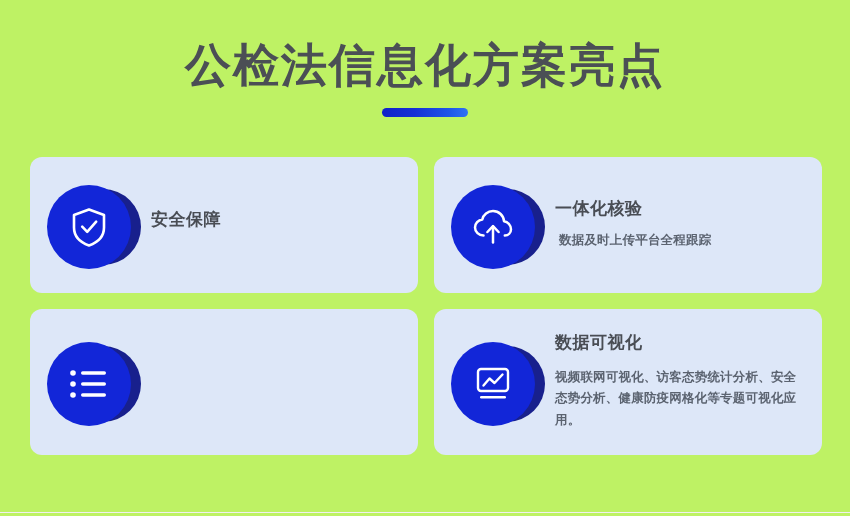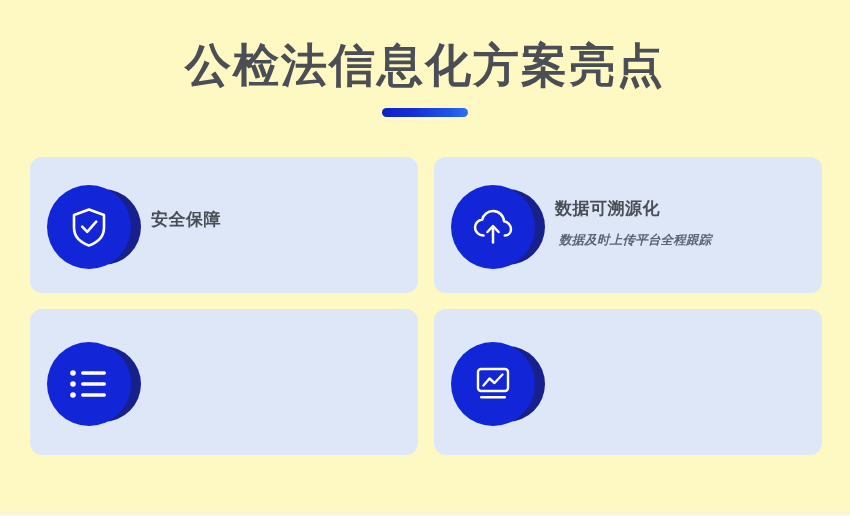--- a/index.html
+++ b/index.html
@@ -12,21 +12,21 @@
     background: #ffffff;
     font-family: "Liberation Sans", "DejaVu Sans", sans-serif;
     overflow: hidden;
     position: relative;
   }
   #page {
     width: 850px;
     height: 516px;
     position: relative;
     box-sizing: border-box;
-    background: #fef9c3;
+    background: #bef264;
   }
 
   
   .header {
     padding-top: 38px;
     text-align: center;
   }
   .page-title {
     font-size: 46px;
     font-weight: bold;
@@ -115,21 +115,21 @@
   }
   .card-desc {
     font-size: 12.5px;
     color: #5b6370;
     line-height: 1.72;
     margin: 0;
     letter-spacing: 0.2px;
     font-weight: bold;
   }
   .card.row2 .card-title { margin-bottom: 13px; }
-  .card.c2 .card-desc { padding-left: 4px; font-style: italic; }
+  .card.c2 .card-desc { padding-left: 4px; }
 
   .bottom-rule {
     position: absolute;
     left: 0;
     bottom: 3px;
     width: 850px;
     height: 1px;
     background: #f0f0f0;
   }
 </style>
@@ -169,21 +169,21 @@
           <span>
             <svg width="44" height="40" viewBox="0 0 44 40" fill="none">
               <path d="M12.5 28.5 C7.8 28.5 4 24.9 4 20.4 C4 16.3 7.2 12.9 11.3 12.4 C12.3 7.6 16.7 4 22 4 C27.9 4 32.7 8.5 33 14.2 C36.9 14.9 40 18.3 40 22.3 C40 25.8 37.4 28.5 33.8 28.5" stroke="#ffffff" stroke-width="2.5" stroke-linecap="round" stroke-linejoin="round" fill="none"></path>
               <path d="M22 35.5 V19.5" stroke="#ffffff" stroke-width="2.5" stroke-linecap="round"></path>
               <path d="M16.4 25 L22 19.2 L27.6 25" stroke="#ffffff" stroke-width="2.5" stroke-linecap="round" stroke-linejoin="round" fill="none"></path>
             </svg>
           </span>
         </div>
       </div>
       <div class="card-text">
-        <p class="card-title">数据可溯源化</p>
+        <p class="card-title">一体化核验</p>
         <p class="card-desc">数据及时上传平台全程跟踪</p>
       </div>
     </div>
 
     <div class="card c3 row2">
       <div class="medallion">
         <div class="shadow-disc"></div>
         <div class="main-disc">
           <span>
             <svg width="42" height="34" viewBox="0 0 42 34" fill="none">
@@ -205,18 +205,22 @@
         <div class="main-disc">
           <span>
             <svg width="42" height="38" viewBox="0 0 42 38" fill="none">
               <rect x="6" y="4" width="30" height="22" rx="3" stroke="#ffffff" stroke-width="2.4" fill="none"></rect>
               <path d="M11.5 20.5 L17.5 13.5 L22.5 18 L30.5 9.5" stroke="#ffffff" stroke-width="2.4" stroke-linecap="round" stroke-linejoin="round" fill="none"></path>
               <rect x="8" y="31" width="26" height="2.4" rx="1.2" fill="#ffffff"></rect>
             </svg>
           </span>
         </div>
       </div>
+      <div class="card-text">
+        <p class="card-title">数据可视化</p>
+        <p class="card-desc">视频联网可视化、访客态势统计分析、安全态势分析、健康防疫网格化等专题可视化应用。</p>
+      </div>
     </div>
 
   </div>
 
   <div class="bottom-rule"></div>
 </div>
 
 </body></html>

